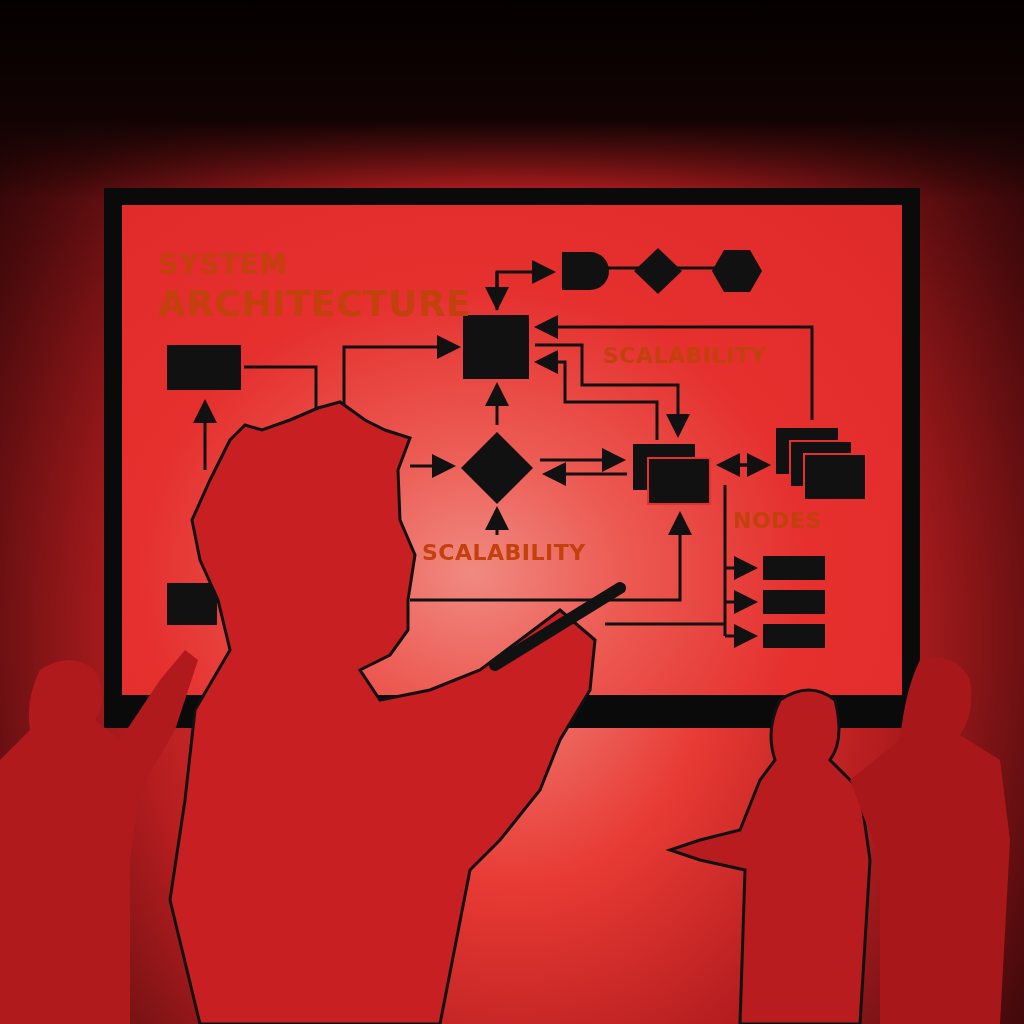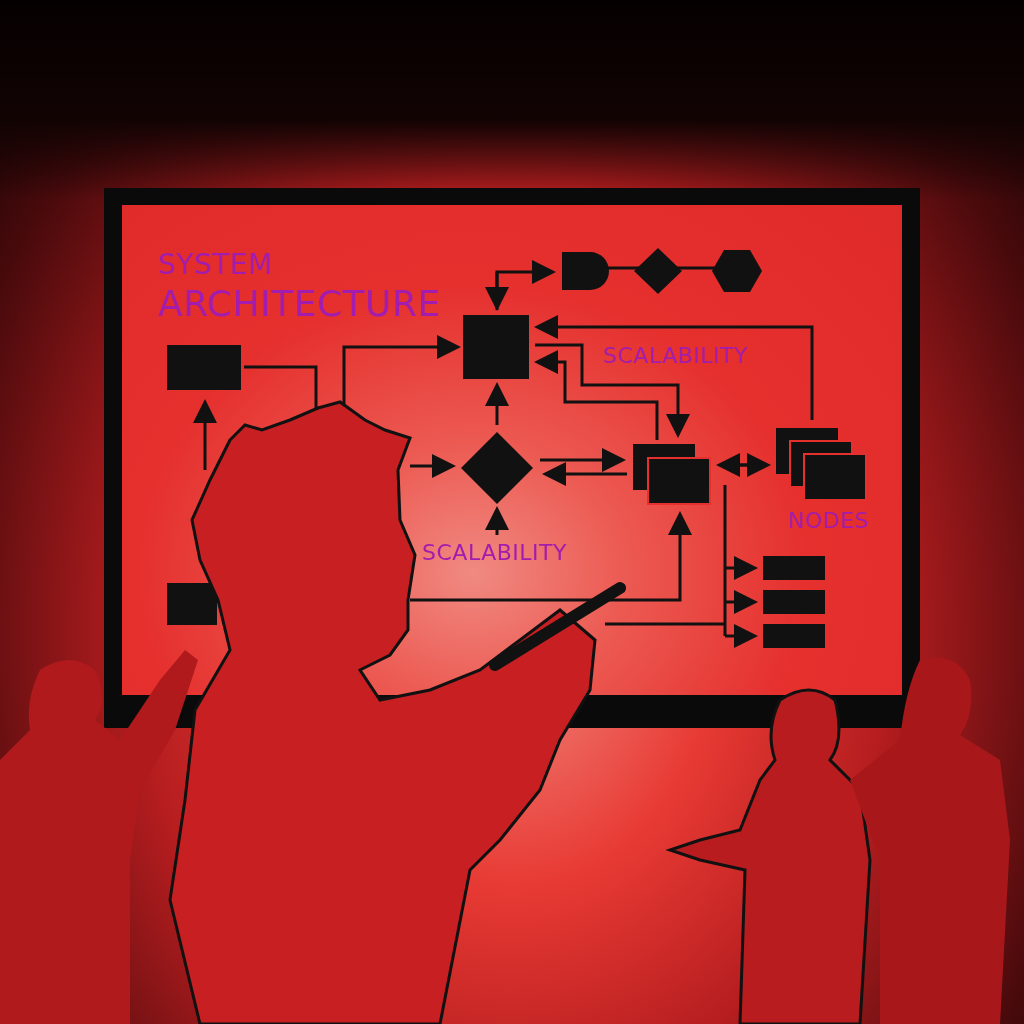--- a/index.html
+++ b/index.html
@@ -5,21 +5,21 @@
   html,body{margin:0;padding:0;}
   body{width:1024px;height:1024px;overflow:hidden;position:relative;
     background:radial-gradient(ellipse at 50% 62%, #f08a80 0%, #e83a34 28%, #b51d1f 52%, #4a0a0c 80%, #0d0202 100%);
     font-family:"DejaVu Sans",sans-serif;}
   .topdark{position:absolute;left:0;top:0;width:1024px;height:200px;
     background:linear-gradient(#050000 0%, #120303 60%, rgba(20,3,3,0) 100%);}
   .board{position:absolute;left:104px;top:188px;width:816px;height:540px;background:#0a0a0a;}
   .screen{position:absolute;left:122px;top:205px;width:780px;height:490px;
     background:radial-gradient(ellipse at 45% 75%, #f08a82 0%, #ec5a52 25%, #e5302e 55%, #df2a2a 100%);}
   svg{position:absolute;left:0;top:0;}
-  .lbl{position:absolute;font-weight:normal;color:#a21caf;letter-spacing:0.5px;}
+  .lbl{position:absolute;font-weight:bold;color:#c2410c;letter-spacing:0.5px;}
 </style>
 </head>
 <body>
 
 <div class="topdark"></div>
 
 <div class="board"></div>
 <div class="screen"></div>
 
 <svg width="1024" height="1024">
@@ -88,13 +88,13 @@
     <path d="M920,660 Q955,650 970,680 Q975,715 960,735 L1000,760 L1010,840 L1000,1024 L880,1024 L880,860 L850,780 L900,740 Q905,690 920,660 Z" fill="#a8181b"></path>
   </g>
 
   <path d="M495,665 L620,588" stroke="#111" stroke-width="12" stroke-linecap="round"></path>
 </svg>
 
 <div class="lbl" style="left:158px;top:248px;font-size:28px;">SYSTEM</div>
 <div class="lbl" style="left:158px;top:283px;font-size:36px;">ARCHITECTURE</div>
 <div class="lbl" style="left:603px;top:343px;font-size:22px;">SCALABILITY</div>
 <div class="lbl" style="left:422px;top:540px;font-size:22px;">SCALABILITY</div>
-<div class="lbl" style="left:788px;top:508px;font-size:22px;">NODES</div>
+<div class="lbl" style="left:733px;top:508px;font-size:22px;">NODES</div>
 
 </body></html>

